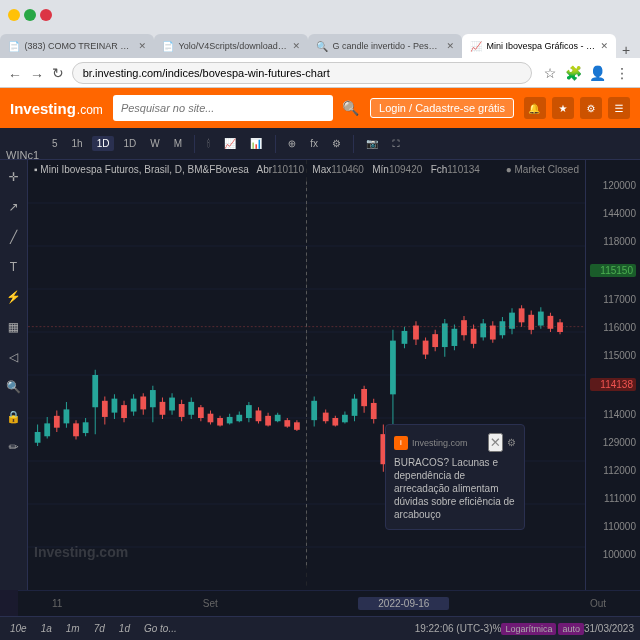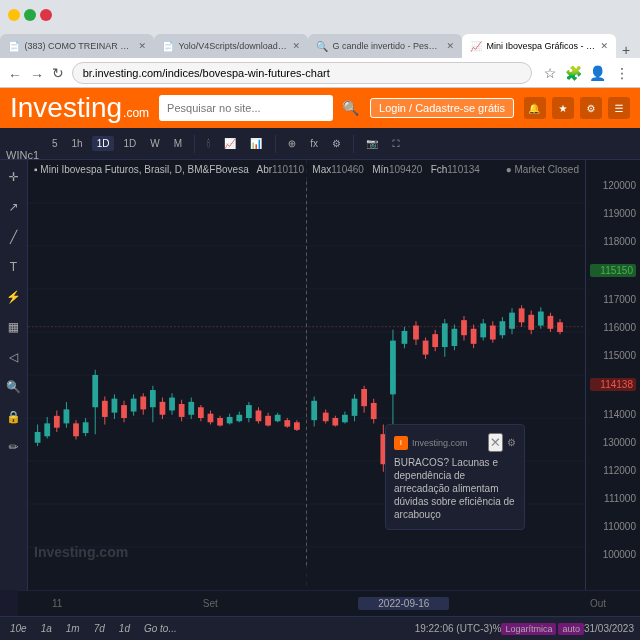--- a/index.html
+++ b/index.html
@@ -69,33 +69,34 @@
     
     .site-header {
       background: #ff6600;
       height: 40px;
       display: flex;
       align-items: center;
       padding: 0 10px;
       gap: 10px;
     }
     .logo-text {
-      font-size: 28px;
-      font-weight: normal;
+      font-size: 15px;
+      font-weight: bold;
       color: white;
     }
     .logo-com { font-size: 12px; color: white; }
     .search-bar {
       flex: 1;
       max-width: 260px;
       height: 26px;
       border: none;
       border-radius: 3px;
       padding: 0 8px;
       font-size: 11px;
+      font-style: italic;
     }
     .search-icon-btn { background: none; border: none; color: white; cursor: pointer; font-size: 14px; }
     .login-btn {
       background: #ff8533;
       border: 1px solid #fff;
       color: white;
       font-size: 11px;
       padding: 3px 8px;
       border-radius: 3px;
       cursor: pointer;
@@ -581,29 +582,29 @@
         <span style="font-size:9px;color:#888;">Investing.com</span>
         <button class="popup-close">✕</button>
         <button style="background:none;border:none;color:#888;cursor:pointer;font-size:10px;">⚙</button>
       </div>
       <p style="font-size:10px;color:#bbb;line-height:1.3;">BURACOS? Lacunas e dependência de arrecadação alimentam dúvidas sobre eficiência de arcabouço</p>
     </div>
   </div>
 
   <div class="price-scale">
     <div class="price-label">120000</div>
-    <div class="price-label">119000</div>
+    <div class="price-label">144000</div>
     <div class="price-label">118000</div>
     <div class="price-label highlight-green">115150</div>
     <div class="price-label">117000</div>
     <div class="price-label">116000</div>
     <div class="price-label">115000</div>
     <div class="price-label highlight-red">114138</div>
     <div class="price-label">114000</div>
-    <div class="price-label">130000</div>
+    <div class="price-label">129000</div>
     <div class="price-label">112000</div>
     <div class="price-label">111000</div>
     <div class="price-label">110000</div>
     <div class="price-label">100000</div>
   </div>
 </div>
 
 <div class="chart-bottom">
   <span>11</span>
   <span>Set</span>

